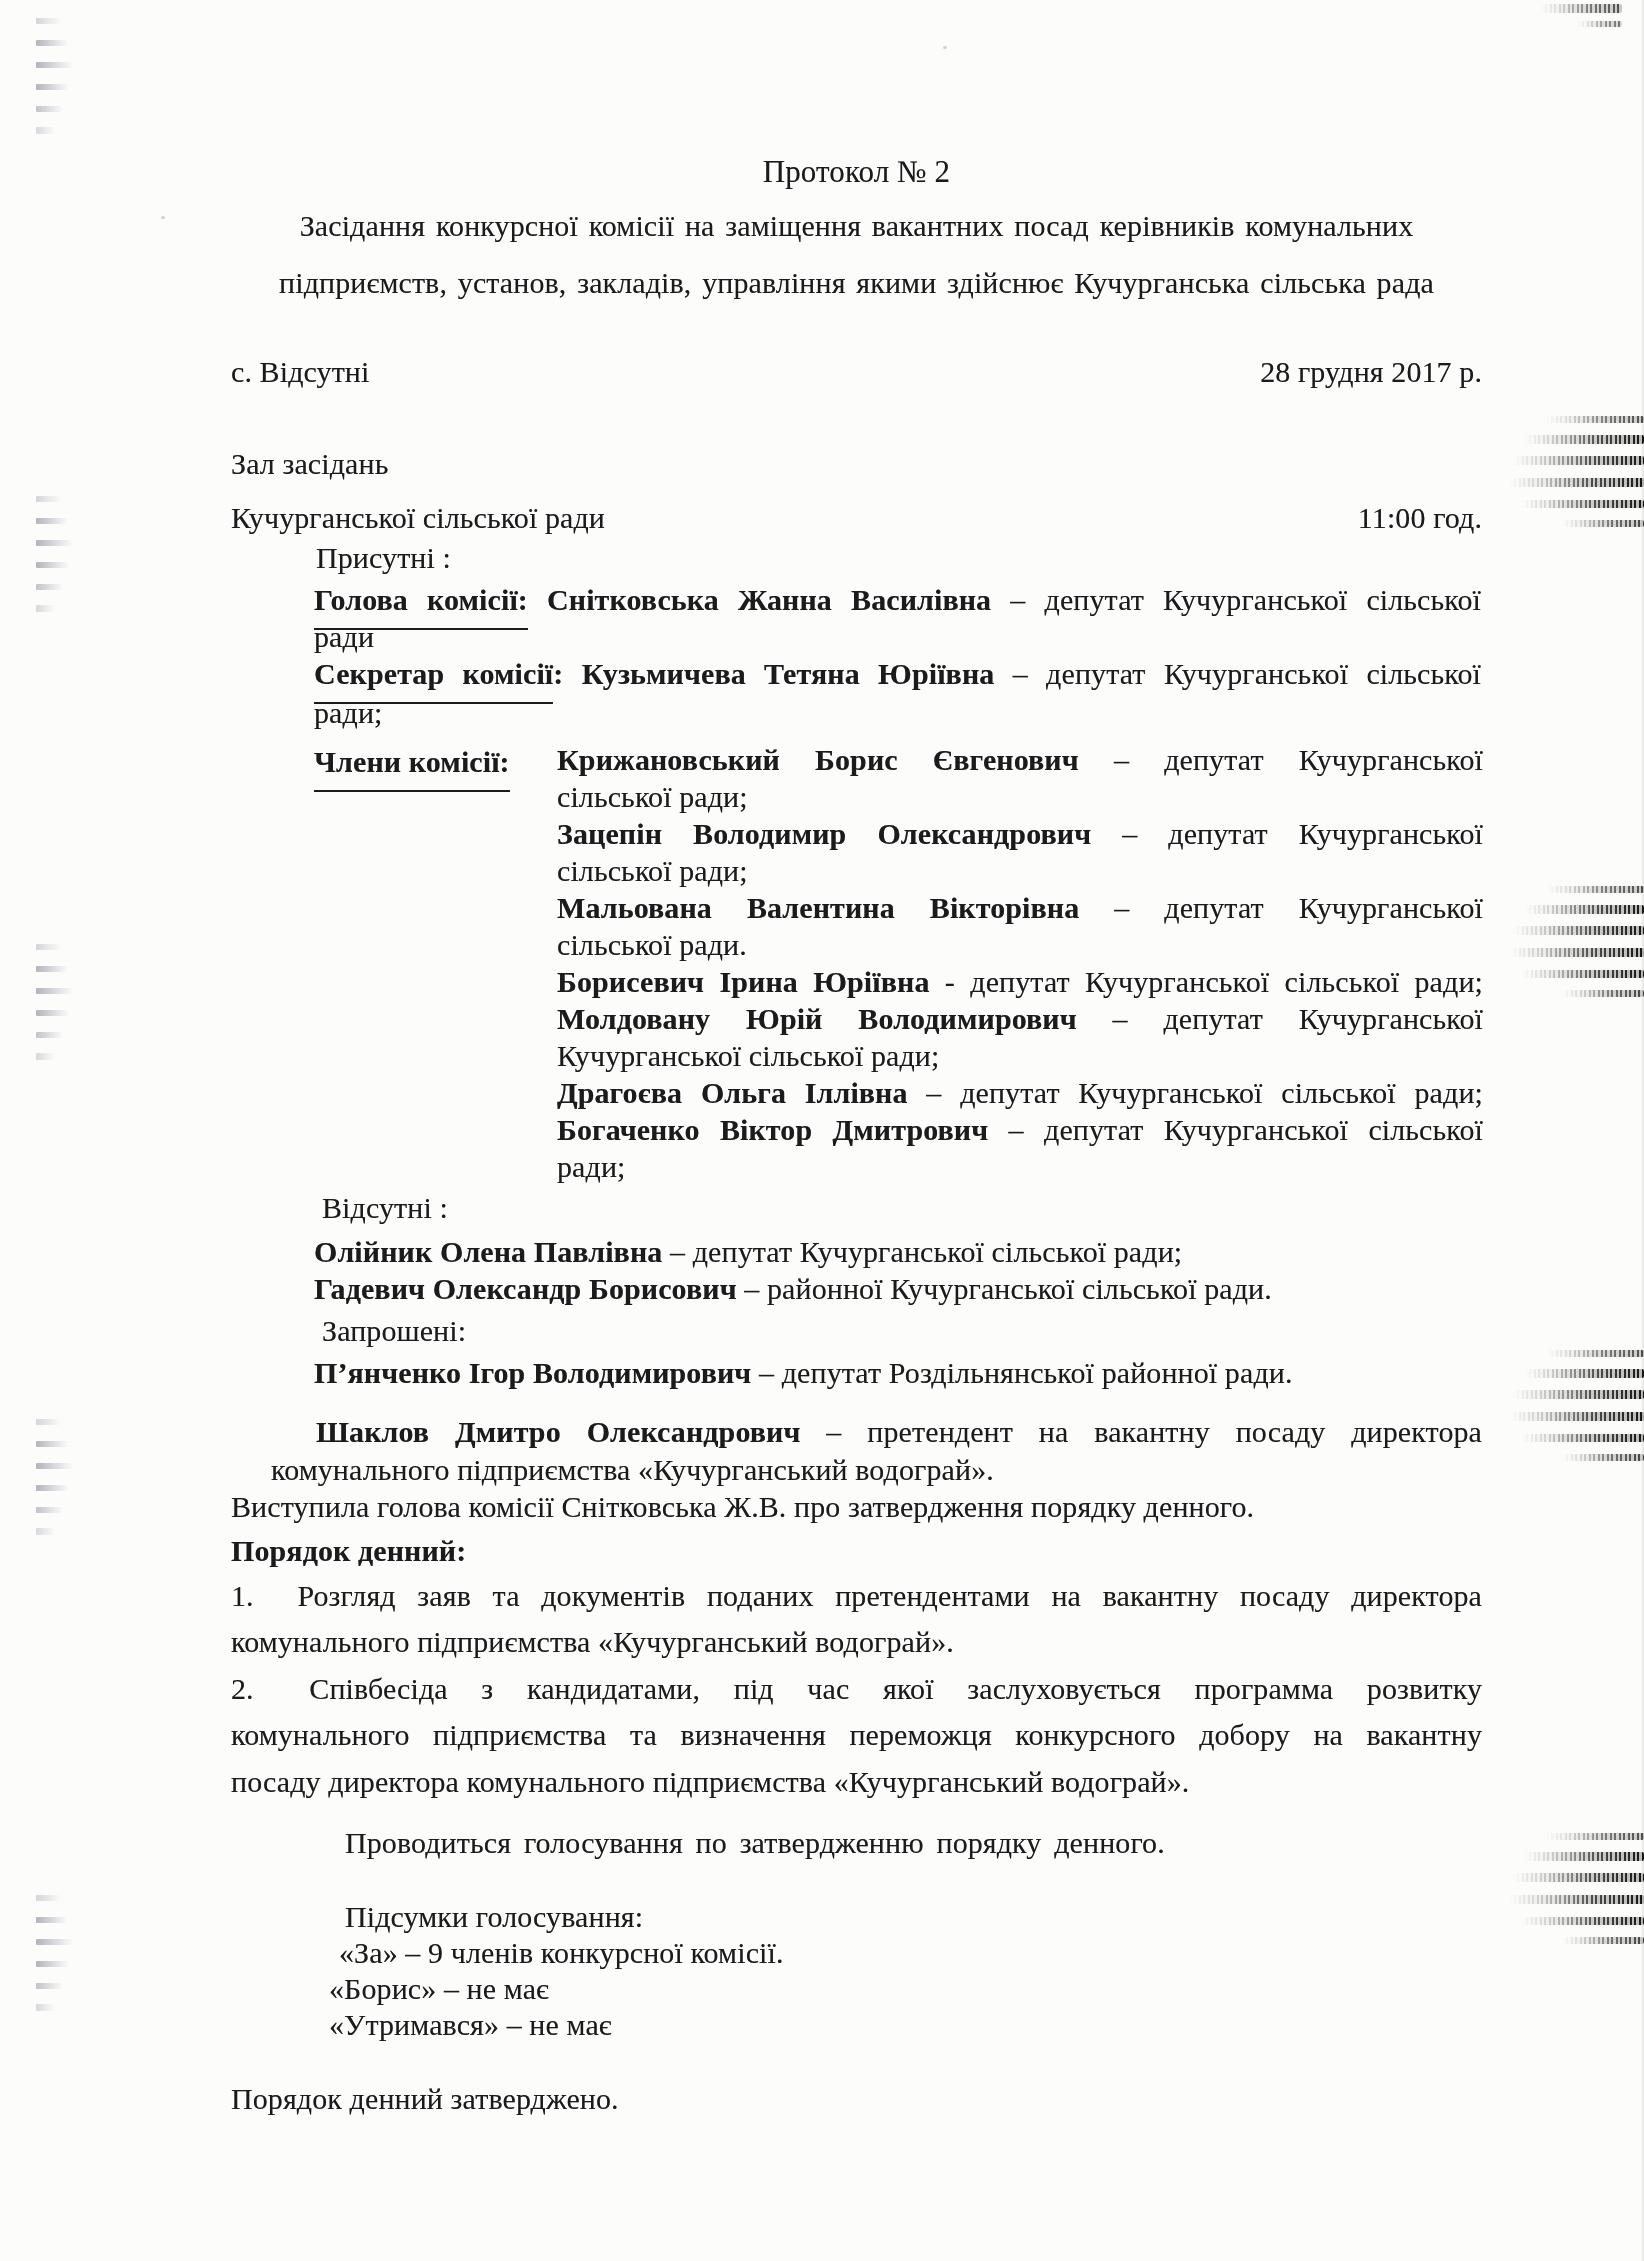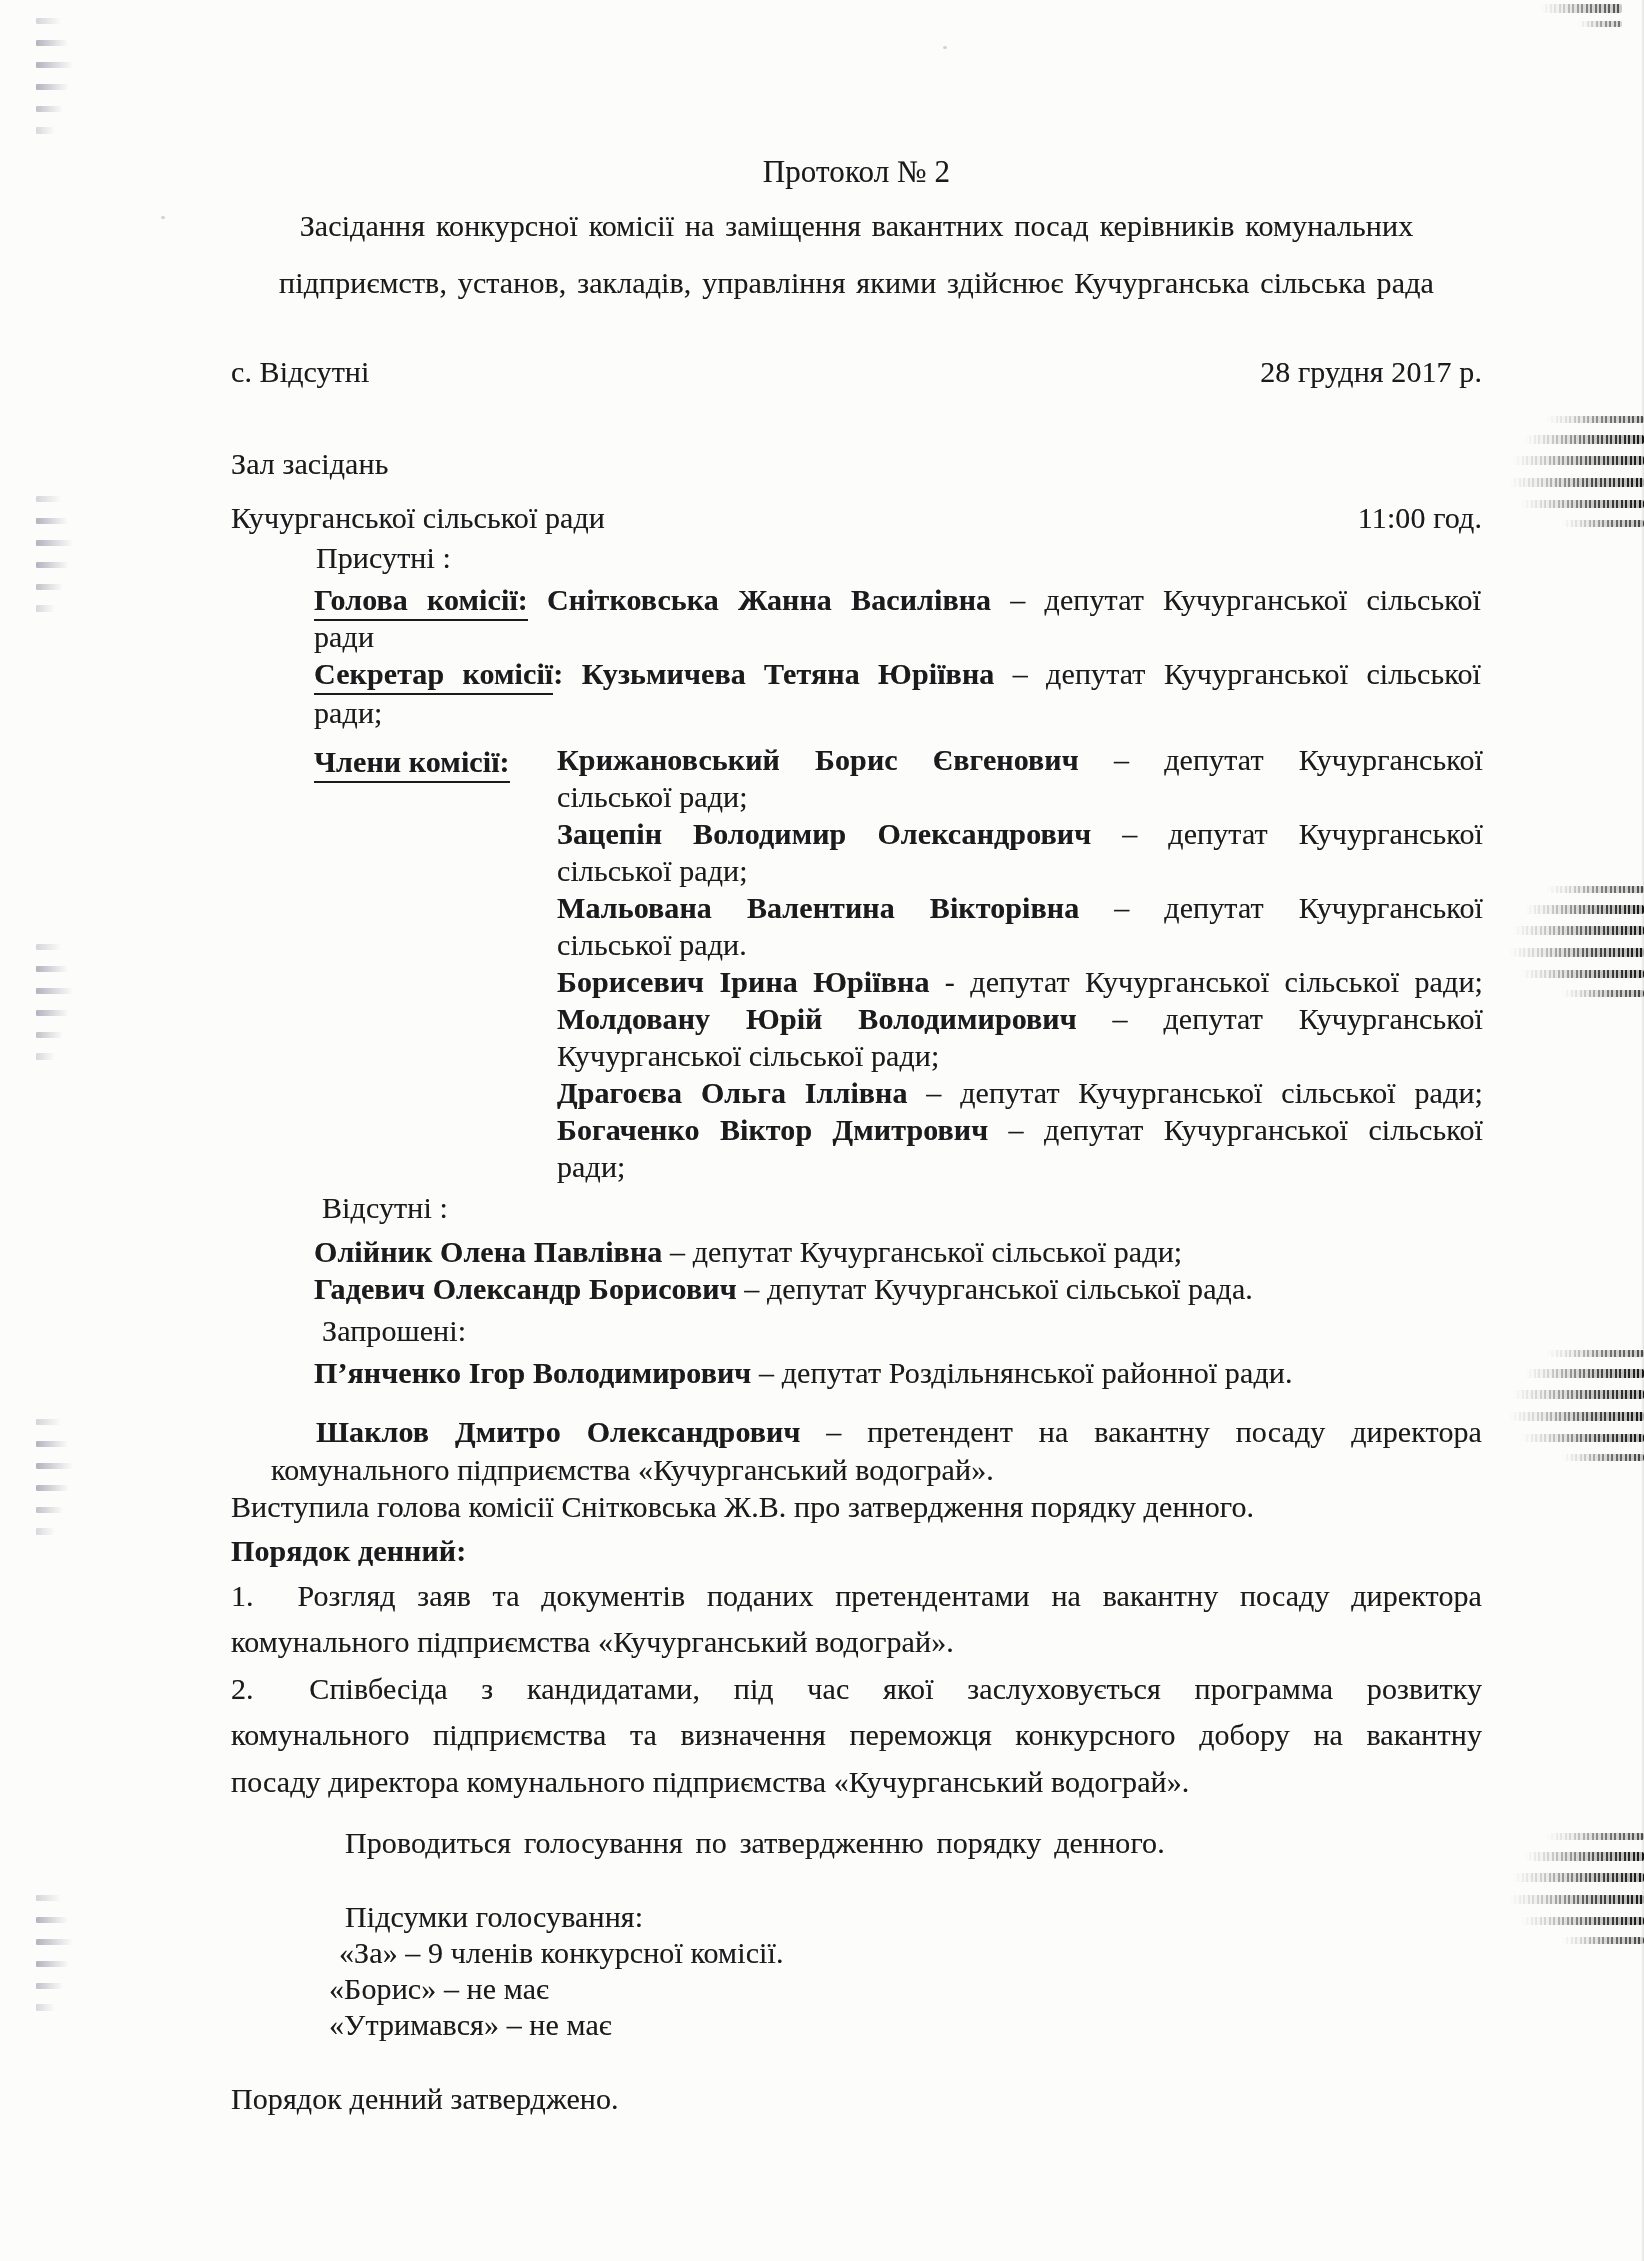--- a/index.html
+++ b/index.html
@@ -4,21 +4,21 @@
 <style>
   *{box-sizing:border-box}
   html,body{margin:0;padding:0;background:#e9e9e7}
   .page{position:relative;width:1644px;height:2261px;background:#fcfcfa;overflow:hidden;
         font-family:"Liberation Serif","DejaVu Serif",serif;color:#1b1a1c}
   .t{position:absolute;left:231px;width:1251px;font-size:30px;line-height:37px;
      letter-spacing:0.1px;text-shadow:0 0 0.6px rgba(27,26,28,.42)}
   .center{text-align:center}
   .just{text-align:justify;text-align-last:justify}
   .b{font-weight:bold}
-  .u{border-bottom:2.6px solid #1b1a1c;padding-bottom:3px}
+  .u{border-bottom:2.6px solid #1b1a1c;padding-bottom:12px}
   .h{font-size:30px}
   .title{font-size:31px}
   .sub{word-spacing:3.2px}
   .row{display:flex;justify-content:space-between}
   .ind{left:314px;width:1167px}
   .ws{word-spacing:5.2px}
   .num{margin-right:22px}
   .mcol{position:absolute;left:557px;top:741px;width:926px}
   .ml{font-size:30px;line-height:37px;letter-spacing:0.1px;text-shadow:0 0 0.6px rgba(27,26,28,.42)}
   .mljust{text-align:justify;text-align-last:justify}
@@ -129,21 +129,21 @@
     <div class="ml">ради;</div>
   </div>
 
   <div class="t ind" style="top:1233px">
     <span class="b">Олійник Олена Павлівна</span>
     <span>– депутат Кучурганської сільської ради;</span>
   </div>
   <div class="t h" style="top:1189px;left:322px">Відсутні :</div>
   <div class="t ind" style="top:1270px">
     <span class="b">Гадевич Олександр Борисович</span>
-    <span>– депутат Кучурганської сільської рада.</span>
+    <span>– районної Кучурганської сільської ради.</span>
   </div>
 
   <div class="t h" style="top:1312px;left:322px">Запрошені:</div>
   <div class="t ind" style="top:1354px">
     <span class="b">П’янченко Ігор Володимирович</span>
     <span>– депутат Роздільнянської районної ради.</span>
   </div>
 
   <div class="t just" style="top:1413px;text-indent:85px">
     <span class="b">Шаклов Дмитро Олександрович</span>

